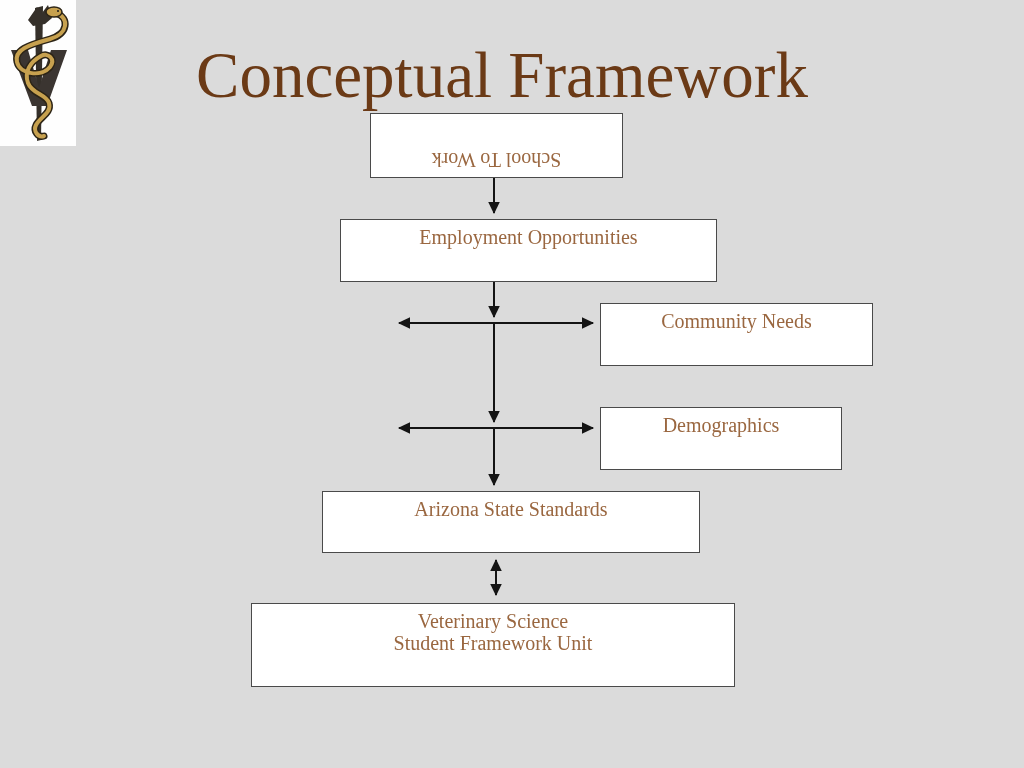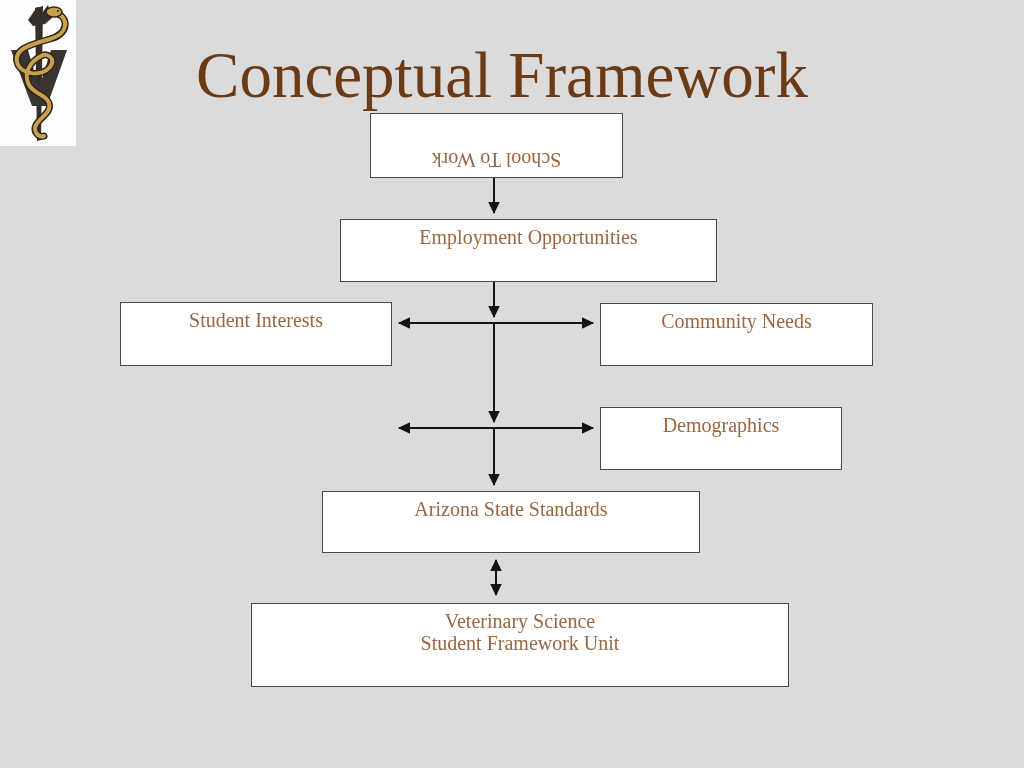--- a/index.html
+++ b/index.html
@@ -92,45 +92,40 @@
       <span>School To Work</span>
     </div>
   </div>
 
   <div class="node" style="left:340px;top:219px;width:377px;height:63px">
     <div class="inner">
       <span>Employment Opportunities</span>
     </div>
   </div>
 
-  <div class="node" style="left:120px;top:302px;width:272px;height:64px">
-    <div class="inner">
-      <span>Student Interests</span>
-    </div>
-  </div>
 
   <div class="node" style="left:600px;top:303px;width:273px;height:63px">
     <div class="inner">
       <span>Community Needs</span>
     </div>
   </div>
 
 
   <div class="node" style="left:600px;top:407px;width:242px;height:63px">
     <div class="inner">
       <span>Demographics</span>
     </div>
   </div>
 
   <div class="node" style="left:322px;top:491px;width:378px;height:62px">
     <div class="inner">
       <span>Arizona State Standards</span>
     </div>
   </div>
 
-  <div class="node" style="left:251px;top:603px;width:538px;height:84px">
+  <div class="node" style="left:251px;top:603px;width:484px;height:84px">
     <div class="inner">
       <div>Veterinary Science</div>
       <div>Student Framework Unit</div>
     </div>
   </div>
 
 </div>
 
 </body></html>

